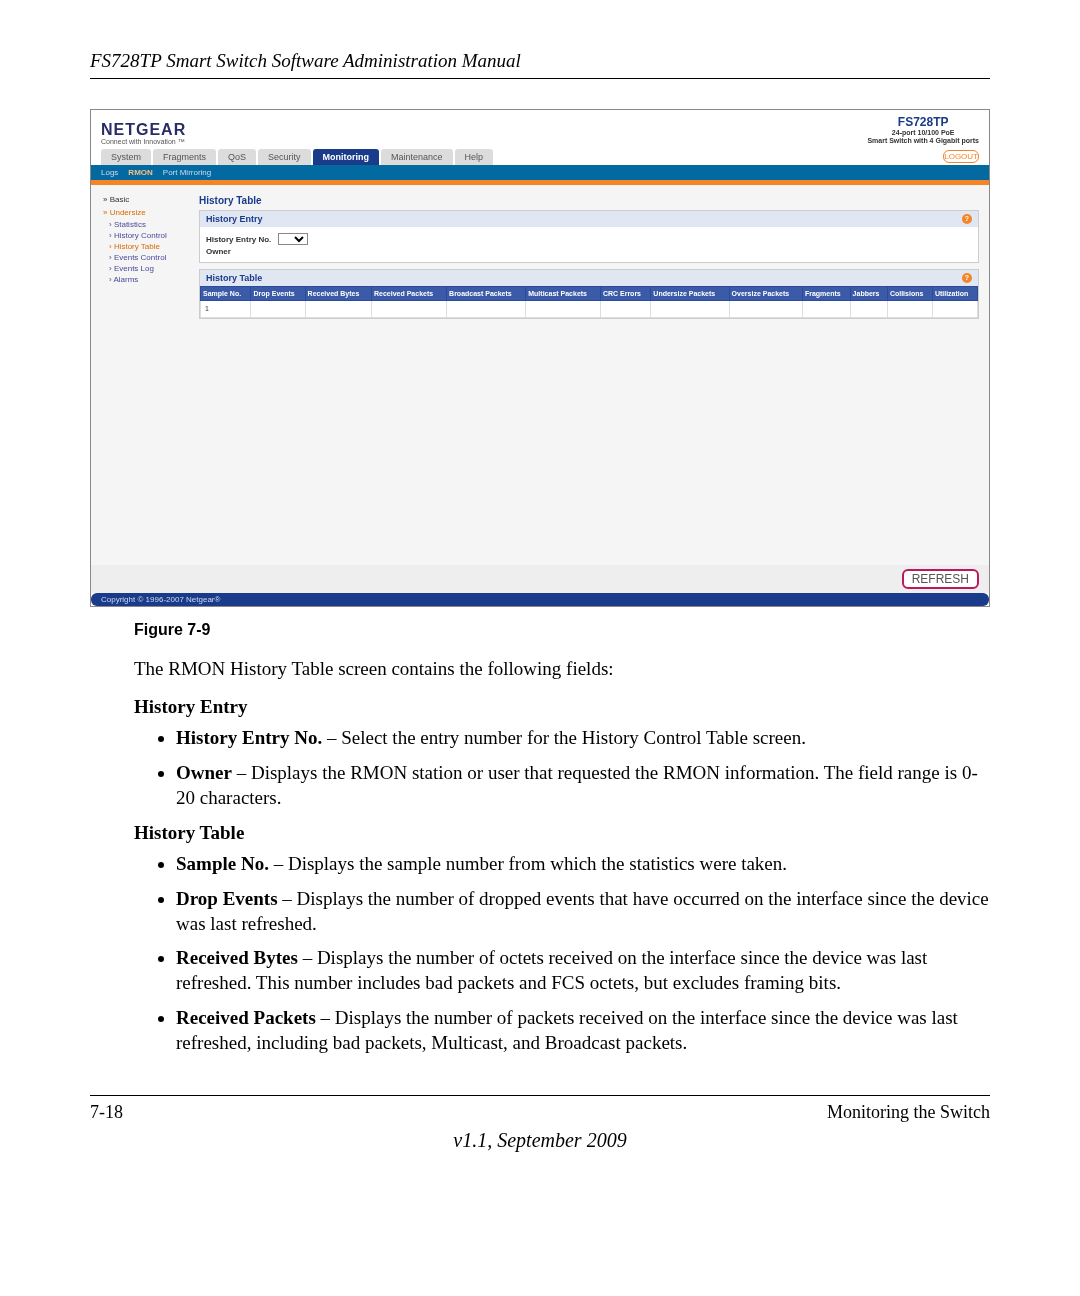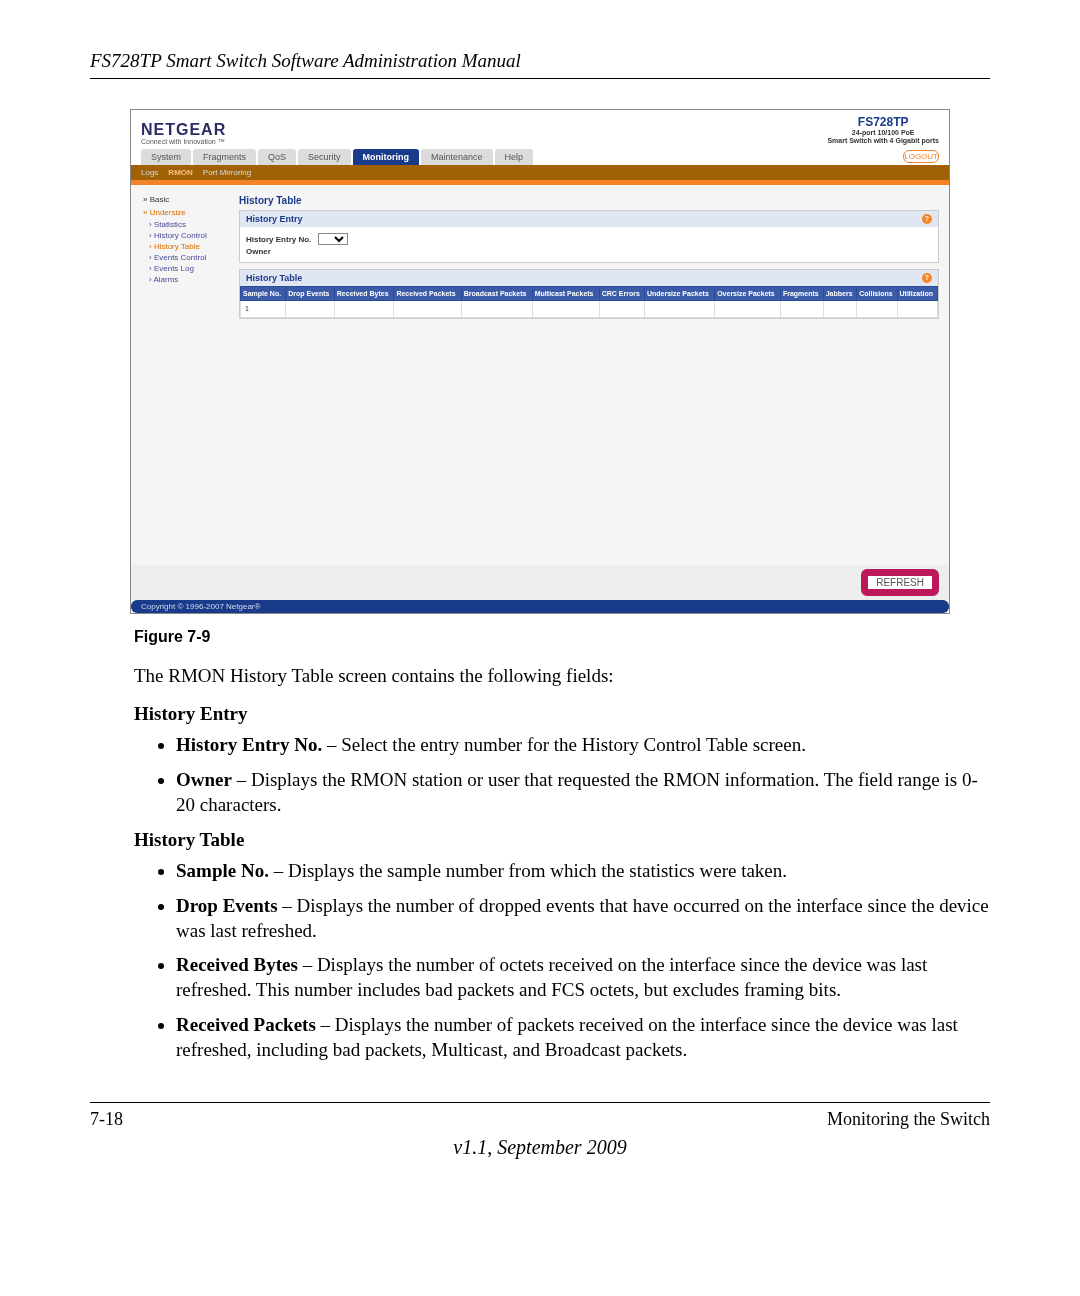--- a/index.html
+++ b/index.html
@@ -17,21 +17,21 @@
   .doc-header {
     font-style: italic;
     font-size: 19px;
     border-bottom: 1px solid #000;
     padding-bottom: 6px;
     margin-bottom: 30px;
   }
 
   
   .screenshot-wrap {
-    width: 820px;
+    width: 900px;
     margin: 0 auto 10px auto;
   }
   .screenshot {
     border: 1px solid #888;
     background: #fff;
     font-family: Tahoma, Arial, sans-serif;
     font-size: 9px;
     color: #333;
   }
   .ss-topbar {
@@ -99,21 +99,21 @@
   .logout-btn {
     background: #fff;
     border: 1px solid #f58426;
     color: #f58426;
     font-size: 8px;
     padding: 1px 0;
     border-radius: 6px;
   }
 
   .blue-subbar {
-    background: #a16207;
+    background: #0369a1;
     color: #fff;
     font-size: 8px;
     padding: 3px 10px;
     display:flex;
     gap:10px;
   }
   .subtab { color: #cfd9f0; }
   .subtab.active { color: #f8c080; font-weight: bold; }
 
   .ss-body {
@@ -203,22 +203,22 @@
   }
 
   .ss-footer {
     display:flex;
     justify-content:flex-end;
     padding:4px 10px;
     background:#eee;
   }
   .refresh-btn {
     background:#fff;
-    border:7px solid #be185d;
-    font-size:10px;
+    border:2px solid #be185d;
+    font-size:12px;
     padding:1px 8px;
     border-radius:6px;
     color:#555;
   }
   .ss-copy {
     background:#1a3a8a;
     color:#cfd9f0;
     font-size:8px;
     padding:2px 10px;
     border-radius:6px;

